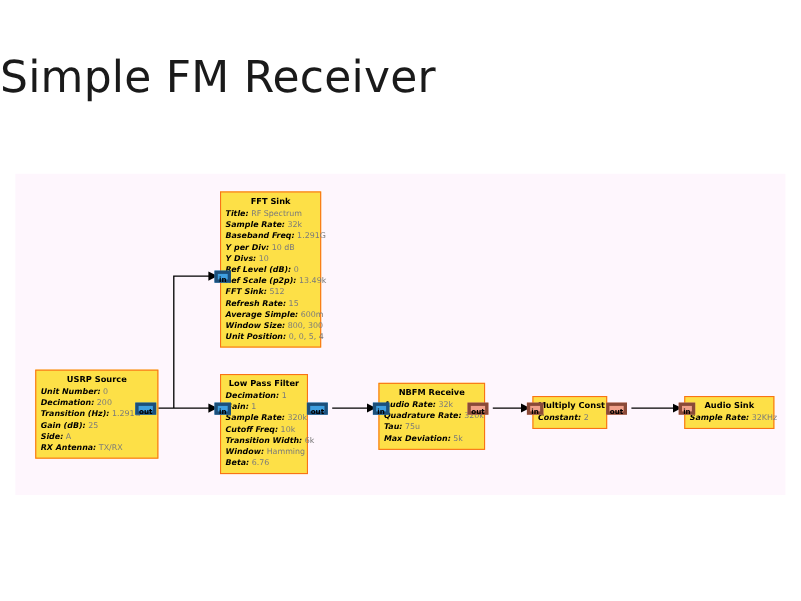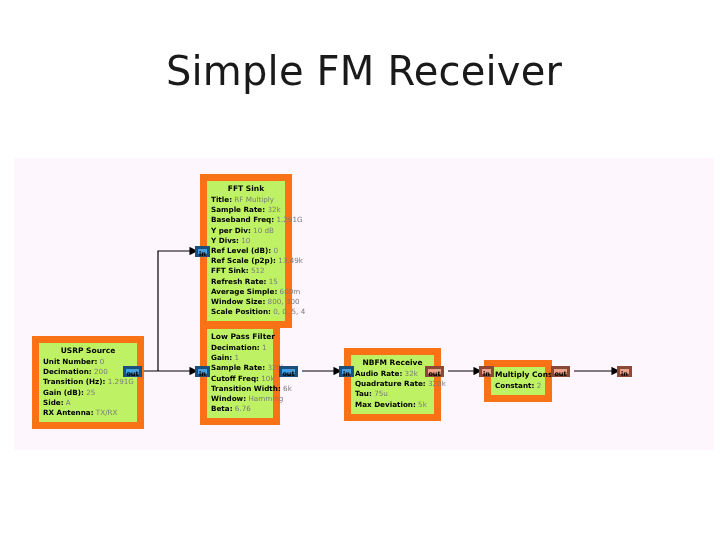--- a/index.html
+++ b/index.html
@@ -21,21 +21,20 @@
     width: 728px;
     height: 546px;
     background: #ffffff;
   }
 
   #slide-title {
     position: absolute;
     left: 0;
     top: 48px;
     width: 728px;
-    text-align: center;
     font-family: "DejaVu Sans", sans-serif;
     font-size: 40px;
     font-weight: 400;
     color: #1a1a1a;
     letter-spacing: 0.2px;
     line-height: 46px;
     white-space: nowrap;
   }
 
   
@@ -53,22 +52,22 @@
     position: absolute;
     left: 0; top: 0;
     width: 700px;
     height: 292px;
     pointer-events: none;
   }
 
   
   .block {
     position: absolute;
-    background: #bef264;
-    border: 7px solid #f97316;
+    background: #fde047;
+    border: 1px solid #f97316;
     box-sizing: border-box;
     padding: 3px 4px 4px 4px;
   }
   .block-title {
     font-family: "DejaVu Sans", sans-serif;
     font-size: 7.5px;
     font-weight: bold;
     color: #000000;
     text-align: center;
     line-height: 10px;
@@ -78,20 +77,21 @@
   .param {
     font-family: "DejaVu Sans", sans-serif;
     font-size: 7.2px;
     line-height: 10.2px;
     color: #7a7a7a;
     white-space: nowrap;
   }
   .param .k {
     font-weight: bold;
     color: #000000;
+    font-style: italic;
   }
 
   
   .port {
     position: absolute;
     font-family: "DejaVu Sans", sans-serif;
     font-size: 6.5px;
     font-weight: bold;
     line-height: 11px;
     height: 11px;
@@ -107,21 +107,21 @@
   .port.cfloat {
     background: #f0a08a;
     border-color: #8a4a38;
   }
   .port.in  { width: 15px; }
   .port.out { width: 19px; }
 
   
   #blk-usrp      { left: 18px;  top: 178px; width: 112px;  }
   #blk-fft       { left: 186px; top: 16px;  width: 92px;  }
-  #blk-lpf       { left: 186px; top: 164px; width: 80px;  }
+  #blk-lpf       { left: 186px; top: 182px; width: 80px;  }
   #blk-nbfm      { left: 330px; top: 190px; width: 97px;  }
   #blk-mult      { left: 470px; top: 202px; width: 68px;  }
   #blk-audio     { left: 608px; top: 202px; width: 82px;  }
 </style>
 </head>
 <body>
 
 <div id="slide">
 
   <div id="slide-title">Simple FM Receiver</div>
@@ -152,32 +152,32 @@
       <div class="param"><span class="k">Decimation:</span> <span>200</span></div>
       <div class="param"><span class="k">Transition (Hz):</span> <span>1.291G</span></div>
       <div class="param"><span class="k">Gain (dB):</span> <span>25</span></div>
       <div class="param"><span class="k">Side:</span> <span>A</span></div>
       <div class="param"><span class="k">RX Antenna:</span> <span>TX/RX</span></div>
     </div>
     <div class="port out complex" style="left:109px; top:208px;">out</div>
 
     <div class="block" id="blk-fft">
       <div class="block-title">FFT Sink</div>
-      <div class="param"><span class="k">Title:</span> <span>RF Multiply</span></div>
+      <div class="param"><span class="k">Title:</span> <span>RF Spectrum</span></div>
       <div class="param"><span class="k">Sample Rate:</span> <span>32k</span></div>
       <div class="param"><span class="k">Baseband Freq:</span> <span>1.291G</span></div>
       <div class="param"><span class="k">Y per Div:</span> <span>10 dB</span></div>
       <div class="param"><span class="k">Y Divs:</span> <span>10</span></div>
       <div class="param"><span class="k">Ref Level (dB):</span> <span>0</span></div>
       <div class="param"><span class="k">Ref Scale (p2p):</span> <span>13.49k</span></div>
       <div class="param"><span class="k">FFT Sink:</span> <span>512</span></div>
       <div class="param"><span class="k">Refresh Rate:</span> <span>15</span></div>
       <div class="param"><span class="k">Average Simple:</span> <span>600m</span></div>
       <div class="param"><span class="k">Window Size:</span> <span>800, 300</span></div>
-      <div class="param"><span class="k">Scale Position:</span> <span>0, 0, 5, 4</span></div>
+      <div class="param"><span class="k">Unit Position:</span> <span>0, 0, 5, 4</span></div>
     </div>
     <div class="port in complex" style="left:181px; top:88px;">in</div>
 
     <div class="block" id="blk-lpf">
       <div class="block-title">Low Pass Filter</div>
       <div class="param"><span class="k">Decimation:</span> <span>1</span></div>
       <div class="param"><span class="k">Gain:</span> <span>1</span></div>
       <div class="param"><span class="k">Sample Rate:</span> <span>320k</span></div>
       <div class="param"><span class="k">Cutoff Freq:</span> <span>10k</span></div>
       <div class="param"><span class="k">Transition Width:</span> <span>6k</span></div>
@@ -197,16 +197,20 @@
     <div class="port in complex" style="left:325px; top:208px;">in</div>
     <div class="port out cfloat" style="left:411px; top:208px;">out</div>
 
     <div class="block" id="blk-mult">
       <div class="block-title">Multiply Const</div>
       <div class="param"><span class="k">Constant:</span> <span>2</span></div>
     </div>
     <div class="port in cfloat" style="left:465px; top:208px;">in</div>
     <div class="port out cfloat" style="left:537px; top:208px;">out</div>
 
+    <div class="block" id="blk-audio">
+      <div class="block-title">Audio Sink</div>
+      <div class="param"><span class="k">Sample Rate:</span> <span>32KHz</span></div>
+    </div>
     <div class="port in cfloat" style="left:603px; top:208px;">in</div>
 
   </div>
 </div>
 
 </body></html>

